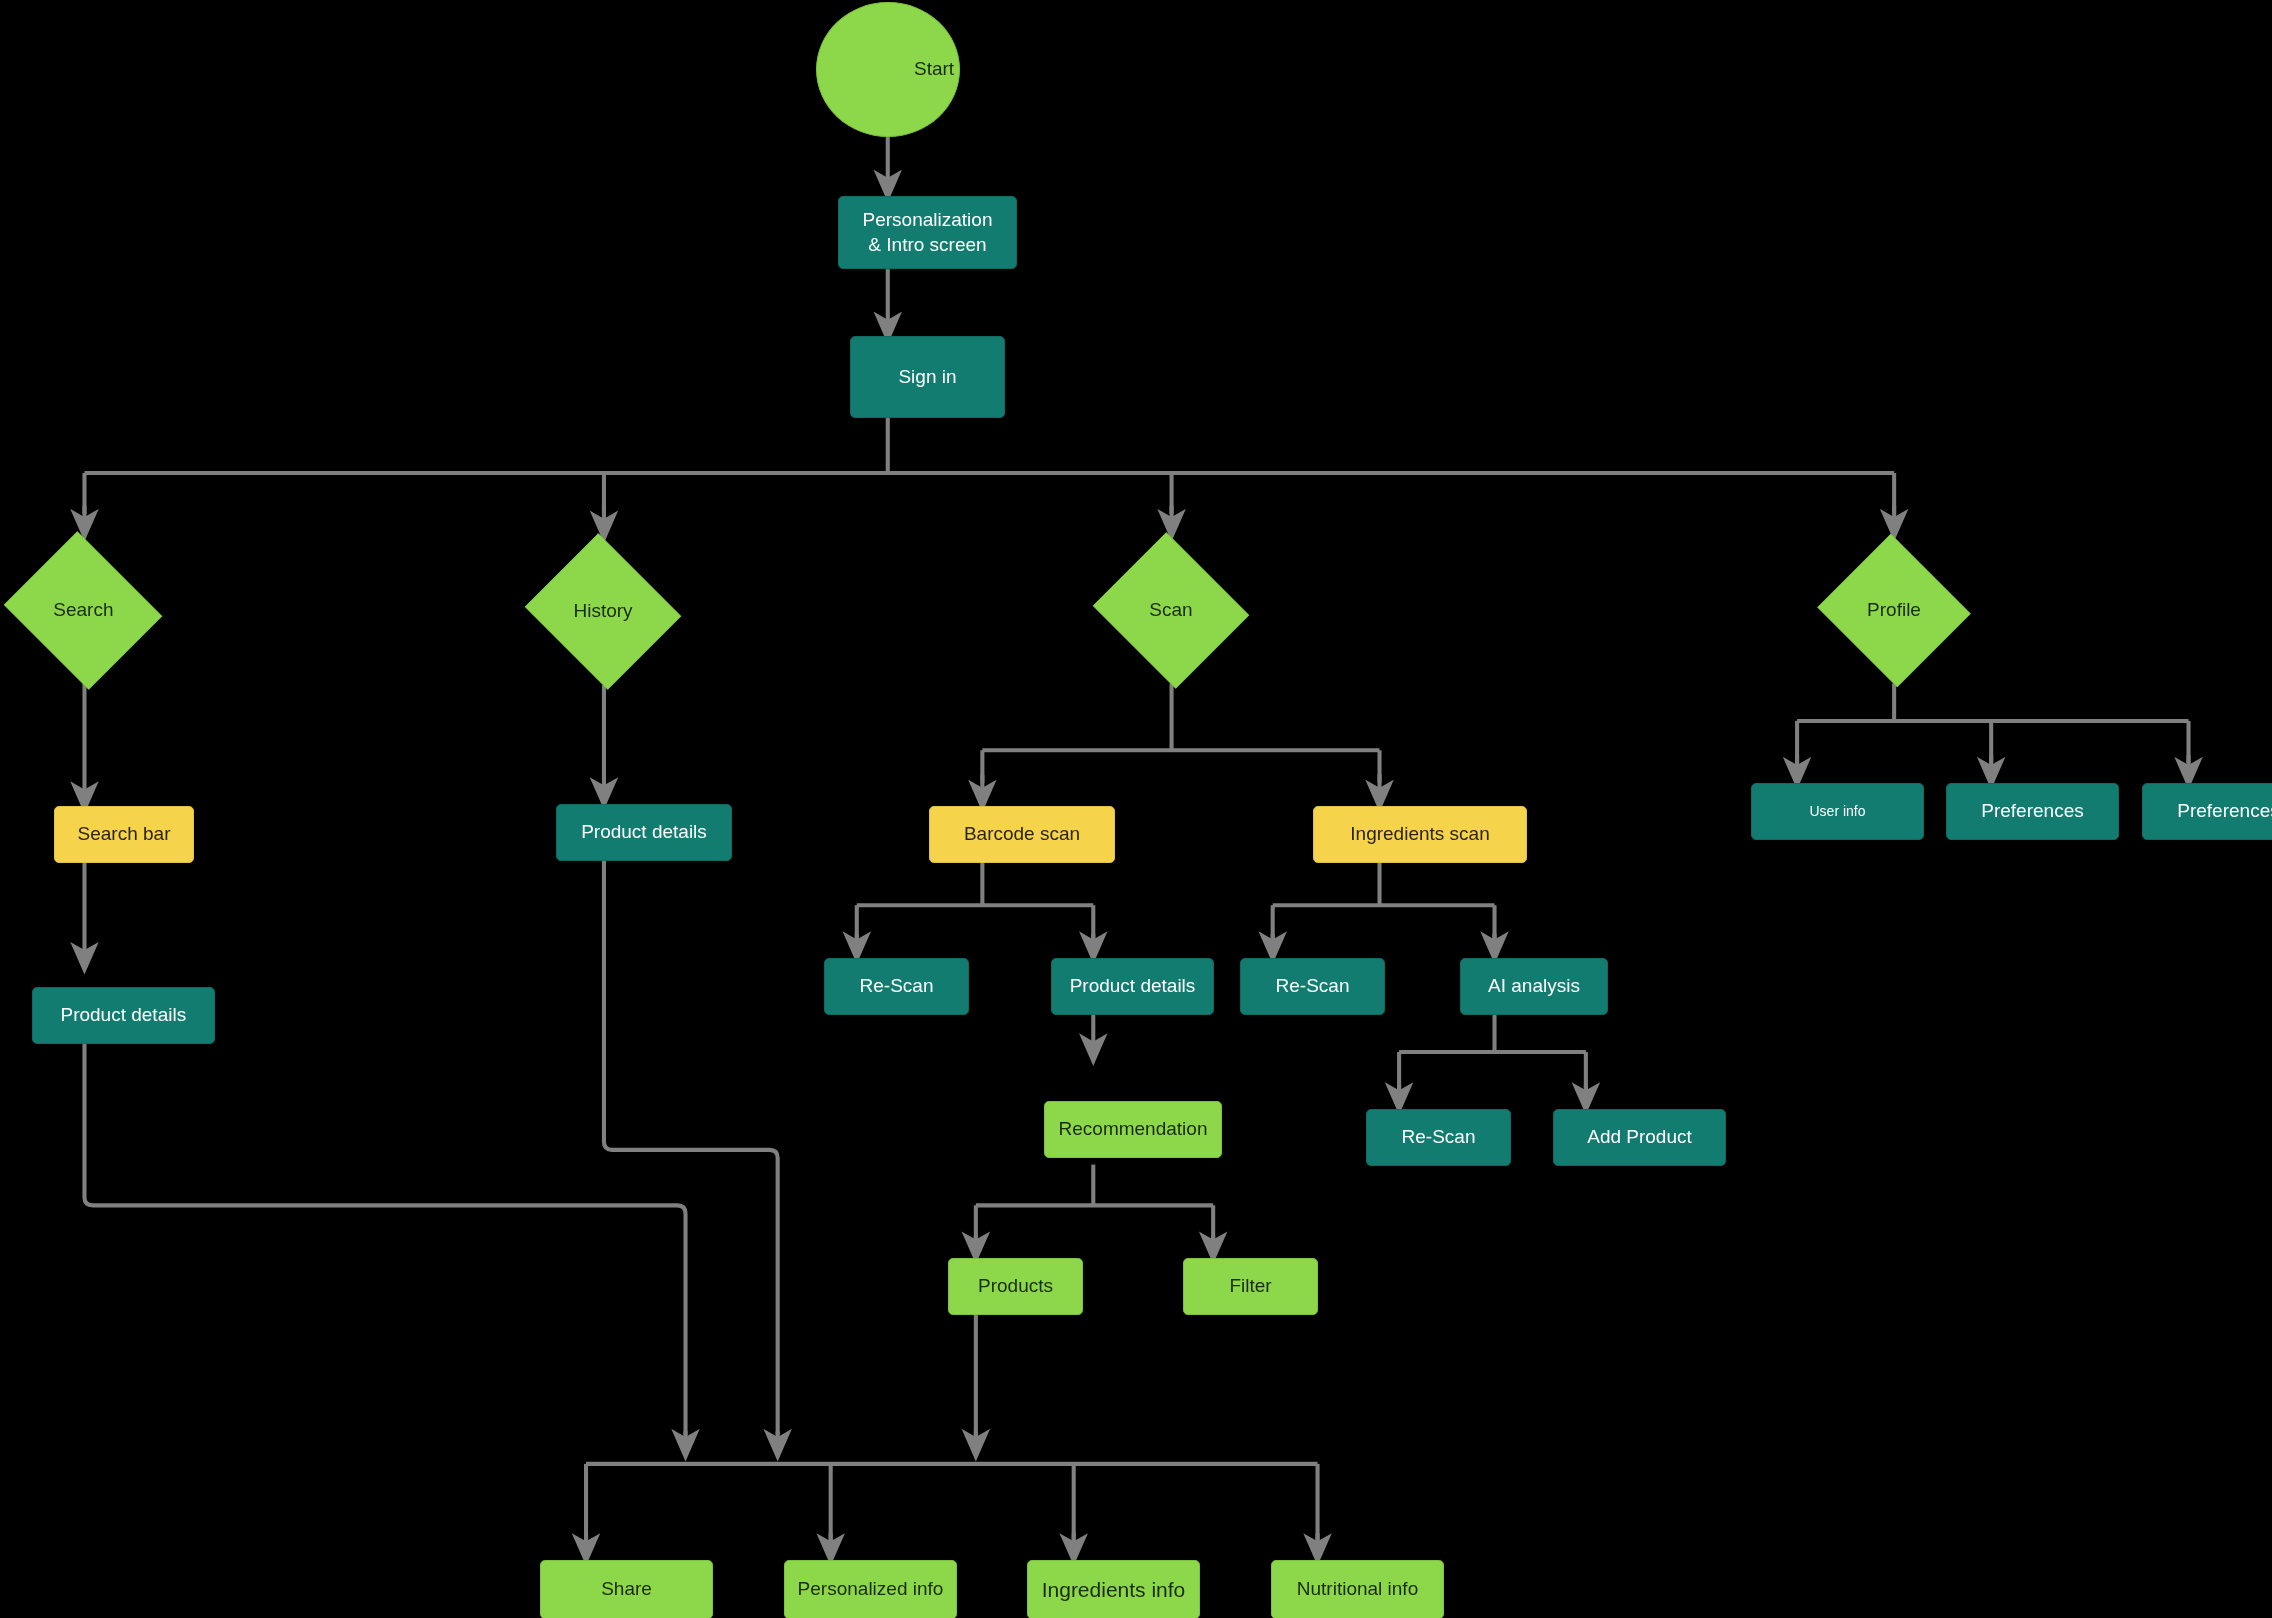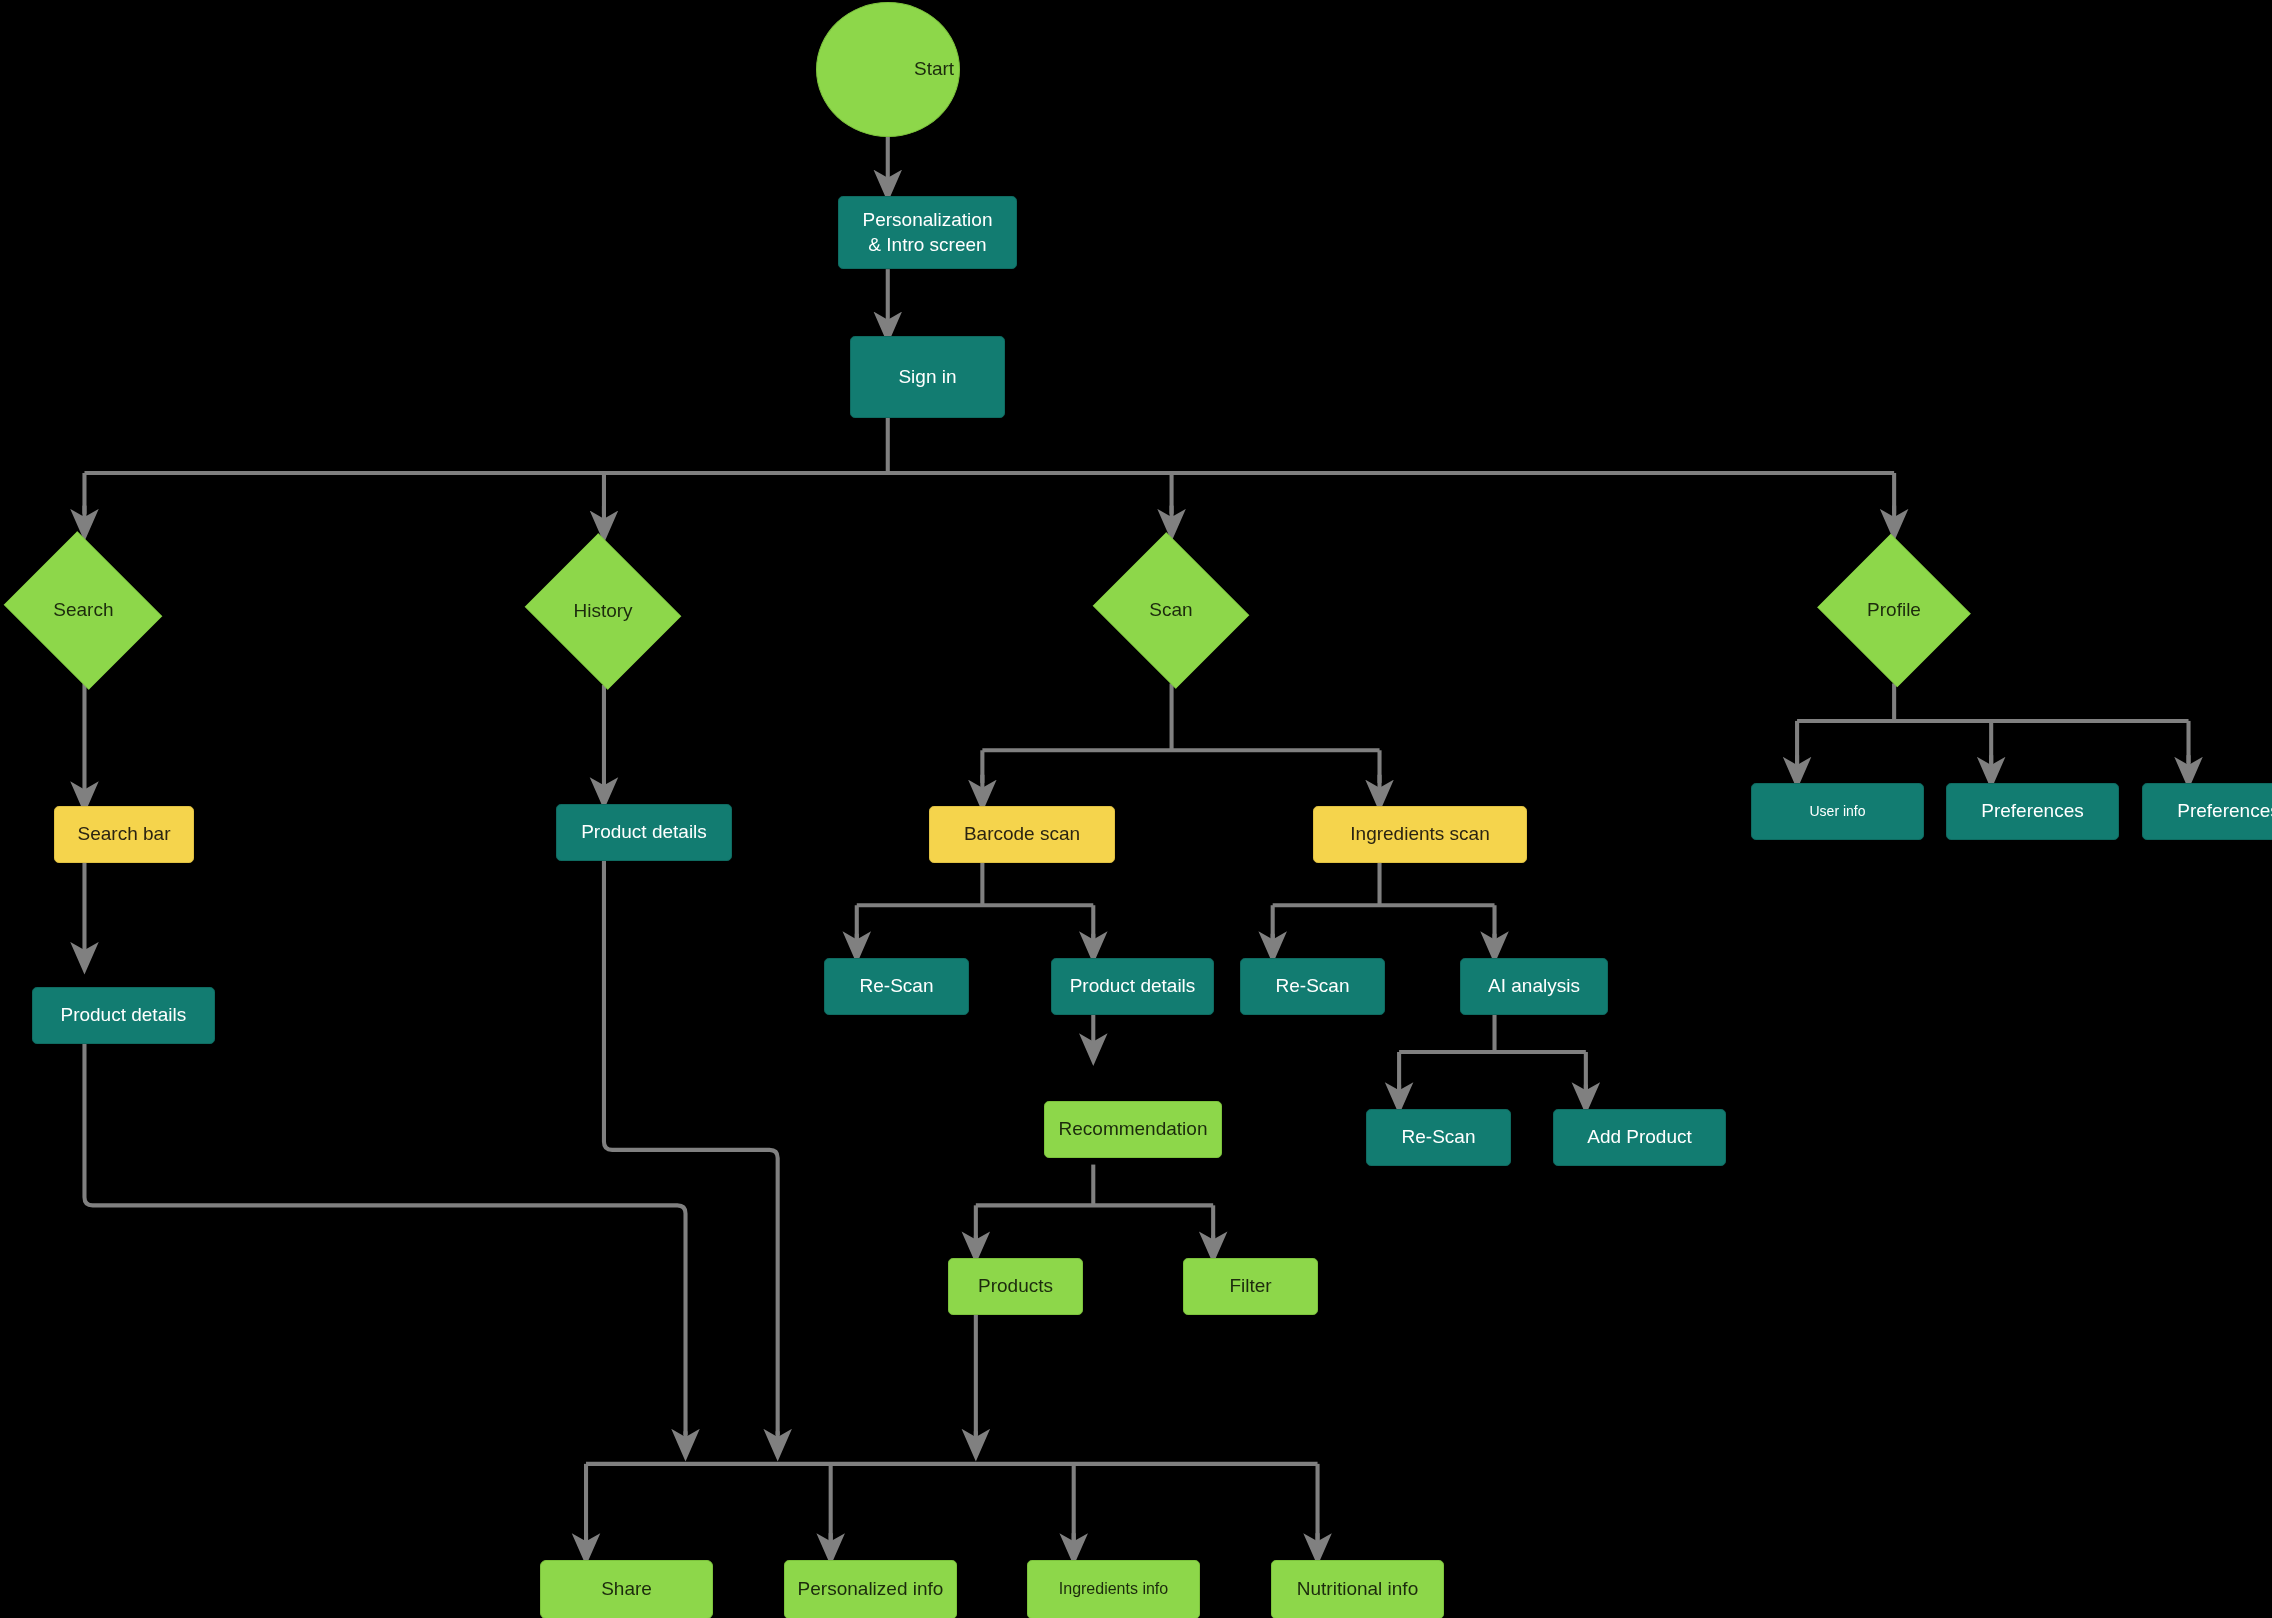--- a/index.html
+++ b/index.html
@@ -329,29 +329,29 @@
   </div>
 
   <div class="node rect green" style="left:908px; top:1258px; width:135px; height:57px; font-size:19px;">
     <span class="nlabel">Products</span>
   </div>
 
   <div class="node rect green" style="left:1143px; top:1258px; width:135px; height:57px; font-size:19px;">
     <span class="nlabel">Filter</span>
   </div>
 
-  <div class="node rect green" style="left:500px; top:1560px; width:173px; height:59px; font-size:19px;border-radius:6px;">
+  <div class="node rect green" style="left:500px; top:1560px; width:173px; height:59px; font-size:19px;">
     <span class="nlabel">Share</span>
   </div>
 
   <div class="node rect green" style="left:744px; top:1560px; width:173px; height:59px; font-size:19px;">
     <span class="nlabel">Personalized info</span>
   </div>
 
-  <div class="node rect green" style="left:987px; top:1560px; width:173px; height:59px; font-size:16px;">
+  <div class="node rect green" style="left:987px; top:1560px; width:173px; height:59px; font-size:21px;">
     <span class="nlabel">Ingredients info</span>
   </div>
 
   <div class="node rect green" style="left:1231px; top:1560px; width:173px; height:59px; font-size:19px;">
     <span class="nlabel">Nutritional info</span>
   </div>
 
 </div>
 
 

